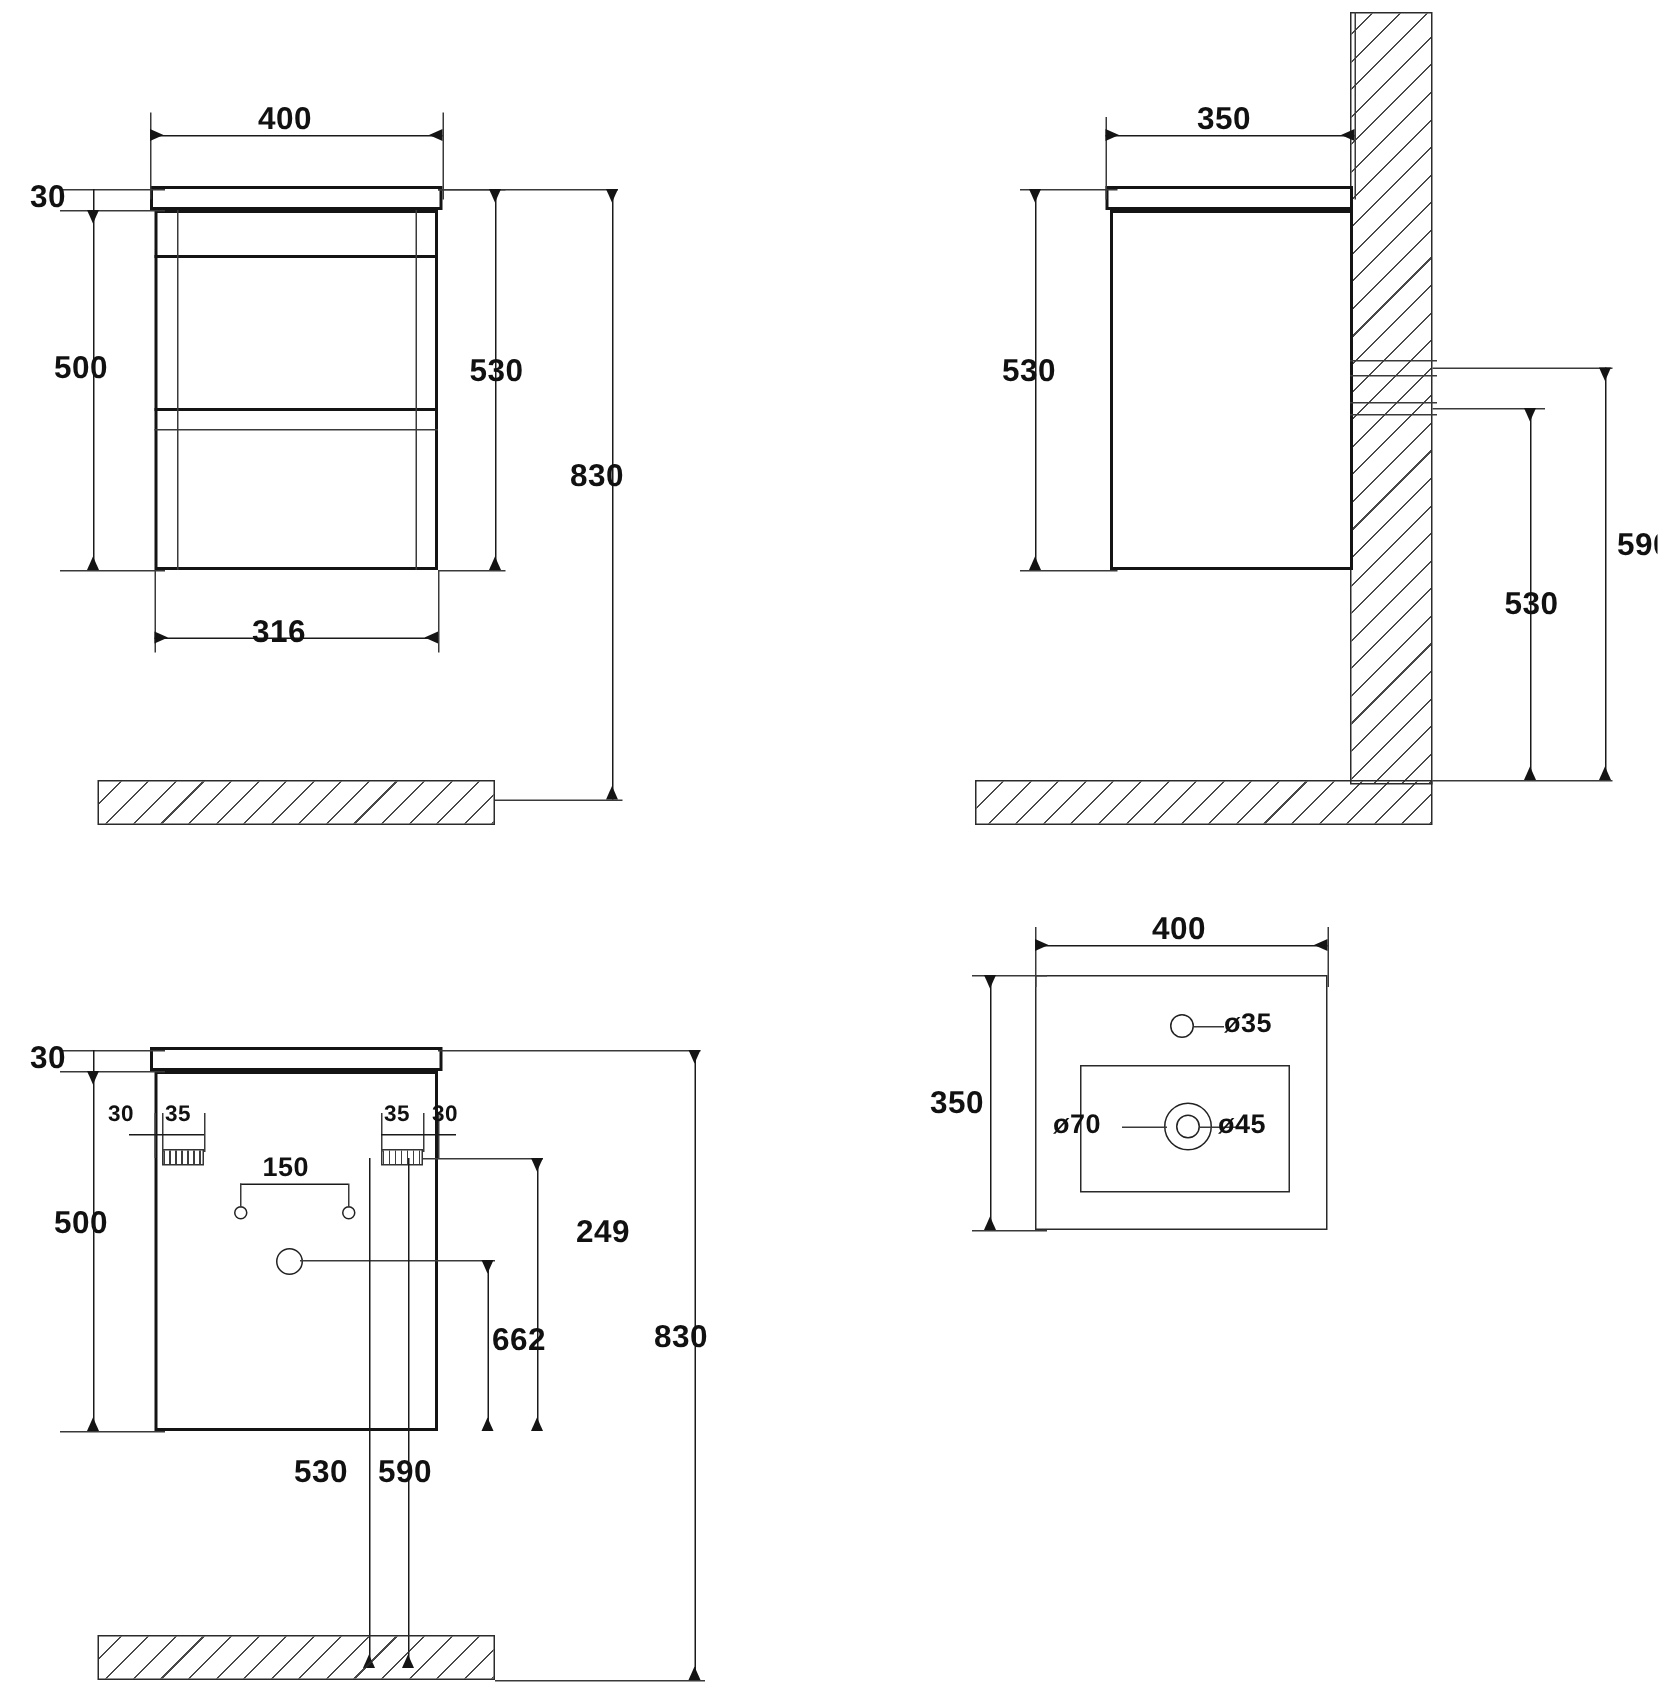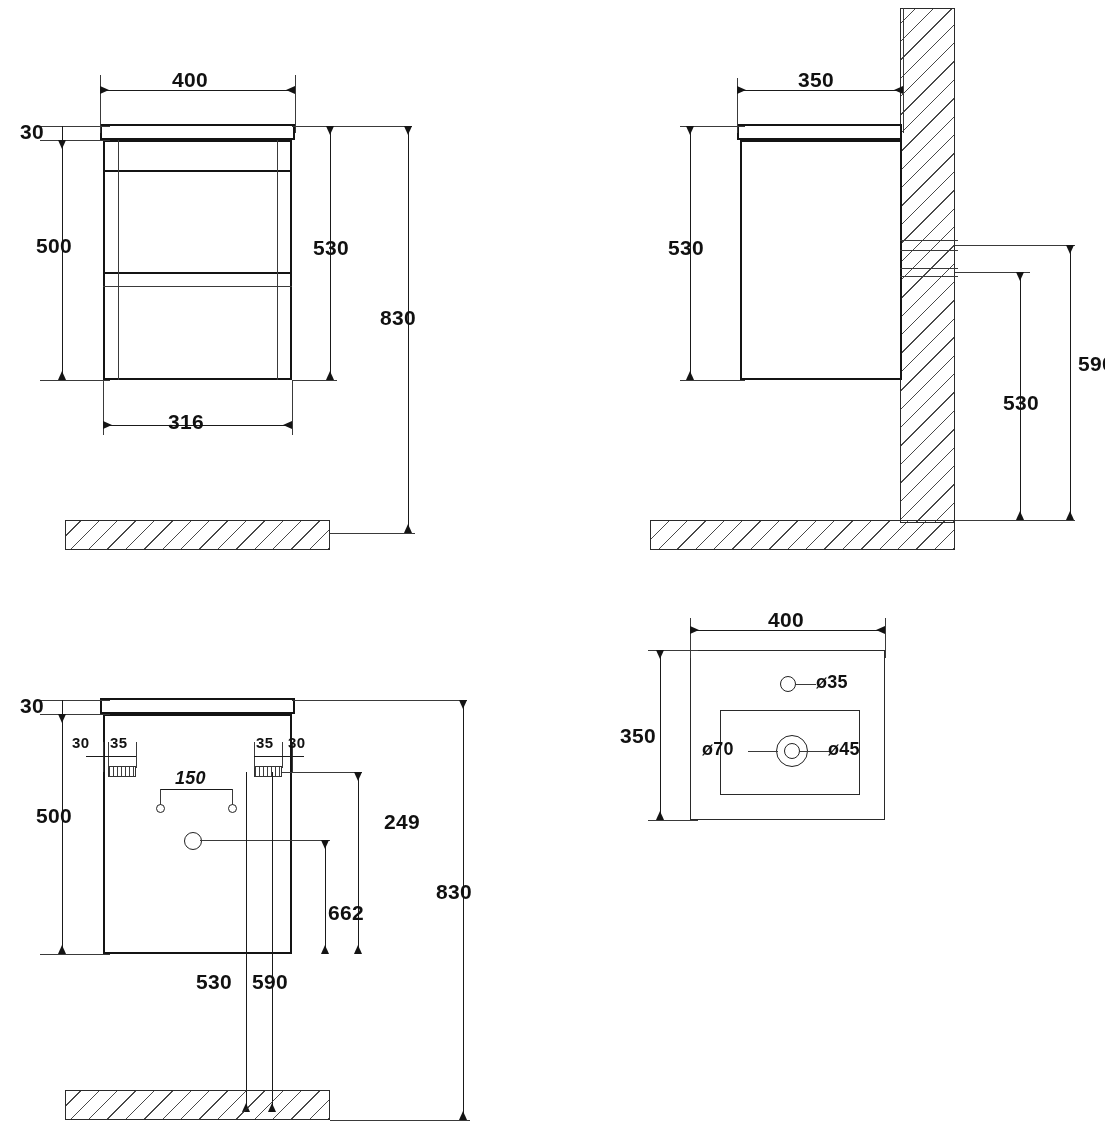--- a/index.html
+++ b/index.html
@@ -259,38 +259,38 @@
     <div class="ln h" style="left:108px;top:186px;width:28px;"></div>
     <div class="dim-txt small" style="left:110px;top:164px;">35</div>
     <div class="ln h" style="left:254px;top:186px;width:28px;"></div>
     <div class="dim-txt small" style="left:256px;top:164px;">35</div>
     <div class="ln h" style="left:282px;top:186px;width:22px;"></div>
     <div class="dim-txt small" style="left:288px;top:164px;">30</div>
 
     <div class="ln h" style="left:160px;top:219px;width:72px;"></div>
     <div class="ln v thin" style="left:160px;top:219px;height:16px;"></div>
     <div class="ln v thin" style="left:232px;top:219px;height:16px;"></div>
-    <div class="dim-txt mid" style="left:175px;top:198px;font-style:italic;">150</div>
+    <div class="dim-txt mid" style="left:175px;top:198px;">150</div>
 
     <div class="ln v" style="left:62px;top:144px;height:240px;"></div>
     <div class="arrow down" style="left:58px;top:144px;"></div>
     <div class="arrow up" style="left:58px;top:375px;"></div>
     <div class="dim-txt" style="left:36px;top:234px;">500</div>
 
     <div class="ln h thin" style="left:282px;top:202px;width:80px;"></div>
     <div class="ln v" style="left:358px;top:202px;height:182px;"></div>
     <div class="arrow down" style="left:354px;top:202px;"></div>
     <div class="arrow up" style="left:354px;top:375px;"></div>
     <div class="dim-txt" style="left:384px;top:240px;">249</div>
 
     <div class="ln h thin" style="left:200px;top:270px;width:130px;"></div>
     <div class="ln v" style="left:325px;top:270px;height:114px;"></div>
     <div class="arrow down" style="left:321px;top:270px;"></div>
     <div class="arrow up" style="left:321px;top:375px;"></div>
-    <div class="dim-txt" style="left:328px;top:331px;">662</div>
+    <div class="dim-txt" style="left:328px;top:312px;">662</div>
 
     <div class="ln h thin" style="left:292px;top:130px;width:175px;"></div>
     <div class="ln h thin" style="left:330px;top:550px;width:140px;"></div>
     <div class="ln v" style="left:463px;top:130px;height:420px;"></div>
     <div class="arrow down" style="left:459px;top:130px;"></div>
     <div class="arrow up" style="left:459px;top:541px;"></div>
     <div class="dim-txt" style="left:436px;top:310px;">830</div>
 
     <div class="ln v" style="left:246px;top:202px;height:340px;"></div>
     <div class="arrow up" style="left:242px;top:533px;"></div>
@@ -313,21 +313,21 @@
 
     <div class="circle" style="left:156px;top:135px;width:32px;height:32px;"></div>
     <div class="circle" style="left:164px;top:143px;width:16px;height:16px;"></div>
 
     <div class="ln h thin" style="left:176px;top:84px;width:20px;"></div>
     <div class="ln h thin" style="left:128px;top:151px;width:30px;"></div>
     <div class="ln h thin" style="left:180px;top:151px;width:30px;"></div>
 
     <div class="dim-txt mid" style="left:196px;top:72px;">ø35</div>
     <div class="dim-txt mid" style="left:82px;top:139px;">ø70</div>
-    <div class="dim-txt mid" style="left:208px;top:139px;">ø45</div>
+    <div class="dim-txt mid" style="left:192px;top:139px;">ø45</div>
 
     <div class="ln v thin" style="left:70px;top:18px;height:40px;"></div>
     <div class="ln v thin" style="left:265px;top:18px;height:40px;"></div>
     <div class="ln h thin" style="left:28px;top:50px;width:50px;"></div>
     <div class="ln h thin" style="left:28px;top:220px;width:50px;"></div>
 
     <div class="ln h" style="left:70px;top:30px;width:195px;"></div>
     <div class="arrow right" style="left:70px;top:26px;"></div>
     <div class="arrow left" style="left:256px;top:26px;"></div>
     <div class="dim-txt" style="left:148px;top:8px;">400</div>

